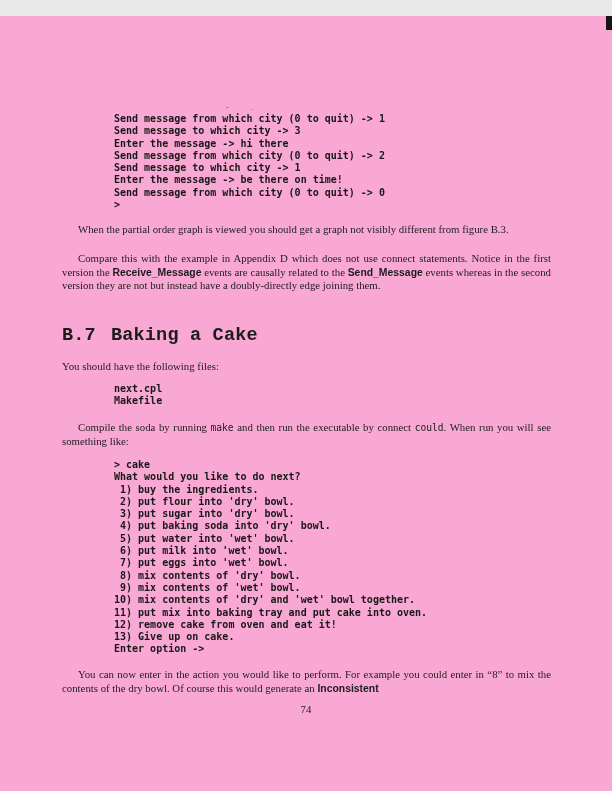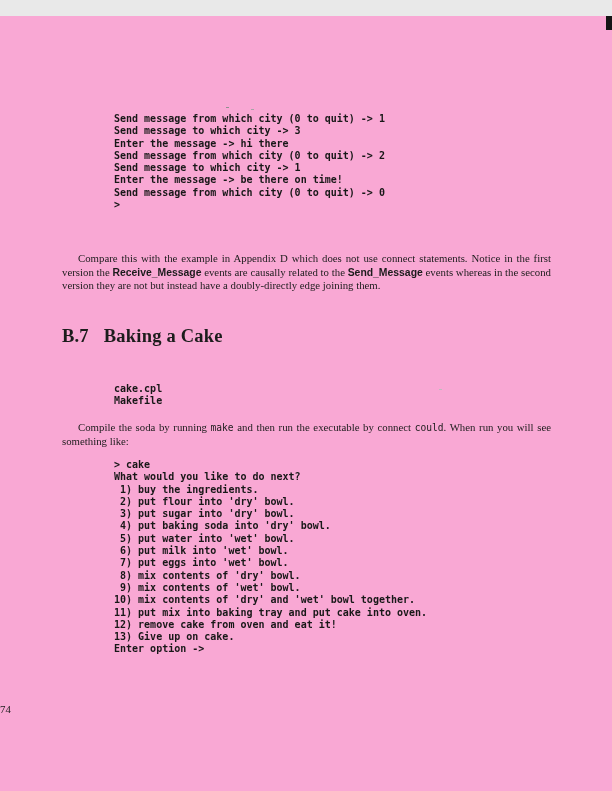--- a/index.html
+++ b/index.html
@@ -48,27 +48,29 @@
   }
   .section-heading {
     position: absolute;
     left: 62px;
     top: 310px;
     font-weight: bold;
     font-size: 18.5px;
     line-height: 20px;
     letter-spacing: 0.2px;
     white-space: nowrap;
+    font-family: Liberation Mono, monospace;
   }
   .section-heading .sec-title { margin-left: 15px; }
   .page-number {
     position: absolute;
     left: 0;
     top: 687px;
     width: 612px;
+    text-align: center;
     font-size: 10.8px;
   }
   
   .artifact { position: absolute; }
   .corner-bar {
     left: 606px; top: 0; width: 6px; height: 14px;
     background: #151515;
   }
   .dot-a { left: 226px; top: 91px; width: 3px; height: 1px; background: #8f8f8f; }
   .dot-b { left: 251px; top: 93px; width: 3px; height: 1px; background: #a5a5a5; }
@@ -86,29 +88,31 @@
 
   <div class="mono" style="top: 97px;">Send message from which city (0 to quit) -&gt; 1
 Send message to which city -&gt; 3
 Enter the message -&gt; hi there
 Send message from which city (0 to quit) -&gt; 2
 Send message to which city -&gt; 1
 Enter the message -&gt; be there on time!
 Send message from which city (0 to quit) -&gt; 0
 &gt;</div>
 
+  <div class="body-text indent" style="top: 207px;">When the partial order graph is viewed you should get a graph not visibly different from figure B.3.</div>
 
   <div class="body-text indent" style="top: 236px;"><span>Compare this with the example in Appendix D which does not use connect statements. Notice in the first version the </span><span class="sans-word">Receive_Message</span><span> events are causally related to the </span><span class="sans-word">Send_Message</span><span> events whereas in the second version they are not but instead have a doubly-directly edge joining them.</span></div>
 
   <div class="section-heading">
     <span class="sec-number">B.7</span><span class="sec-title">Baking a Cake</span>
   </div>
 
+  <div class="body-text" style="top: 344px;">You should have the following files:</div>
 
-  <div class="mono" style="top: 367px;">cake.cpl
+  <div class="mono" style="top: 367px;">next.cpl
 Makefile</div>
 
   <div class="body-text indent" style="top: 405px;"><span>Compile the soda by running </span><span class="mono-word">make</span><span> and then run the executable by connect </span><span class="mono-word">could</span><span>. When run you will see something like:</span></div>
 
   <div class="mono" style="top: 443px;">&gt; cake
 What would you like to do next?
  1) buy the ingredients.
  2) put flour into 'dry' bowl.
  3) put sugar into 'dry' bowl.
  4) put baking soda into 'dry' bowl.
@@ -116,16 +120,17 @@
  6) put milk into 'wet' bowl.
  7) put eggs into 'wet' bowl.
  8) mix contents of 'dry' bowl.
  9) mix contents of 'wet' bowl.
 10) mix contents of 'dry' and 'wet' bowl together.
 11) put mix into baking tray and put cake into oven.
 12) remove cake from oven and eat it!
 13) Give up on cake.
 Enter option -&gt;</div>
 
+  <div class="body-text indent" style="top: 652px;"><span>You can now enter in the action you would like to perform. For example you could enter in “8” to mix the contents of the dry bowl. Of course this would generate an </span><span class="sans-word">Inconsistent</span></div>
 
   <div class="page-number">74</div>
 
 </div>
 
 </body></html>

